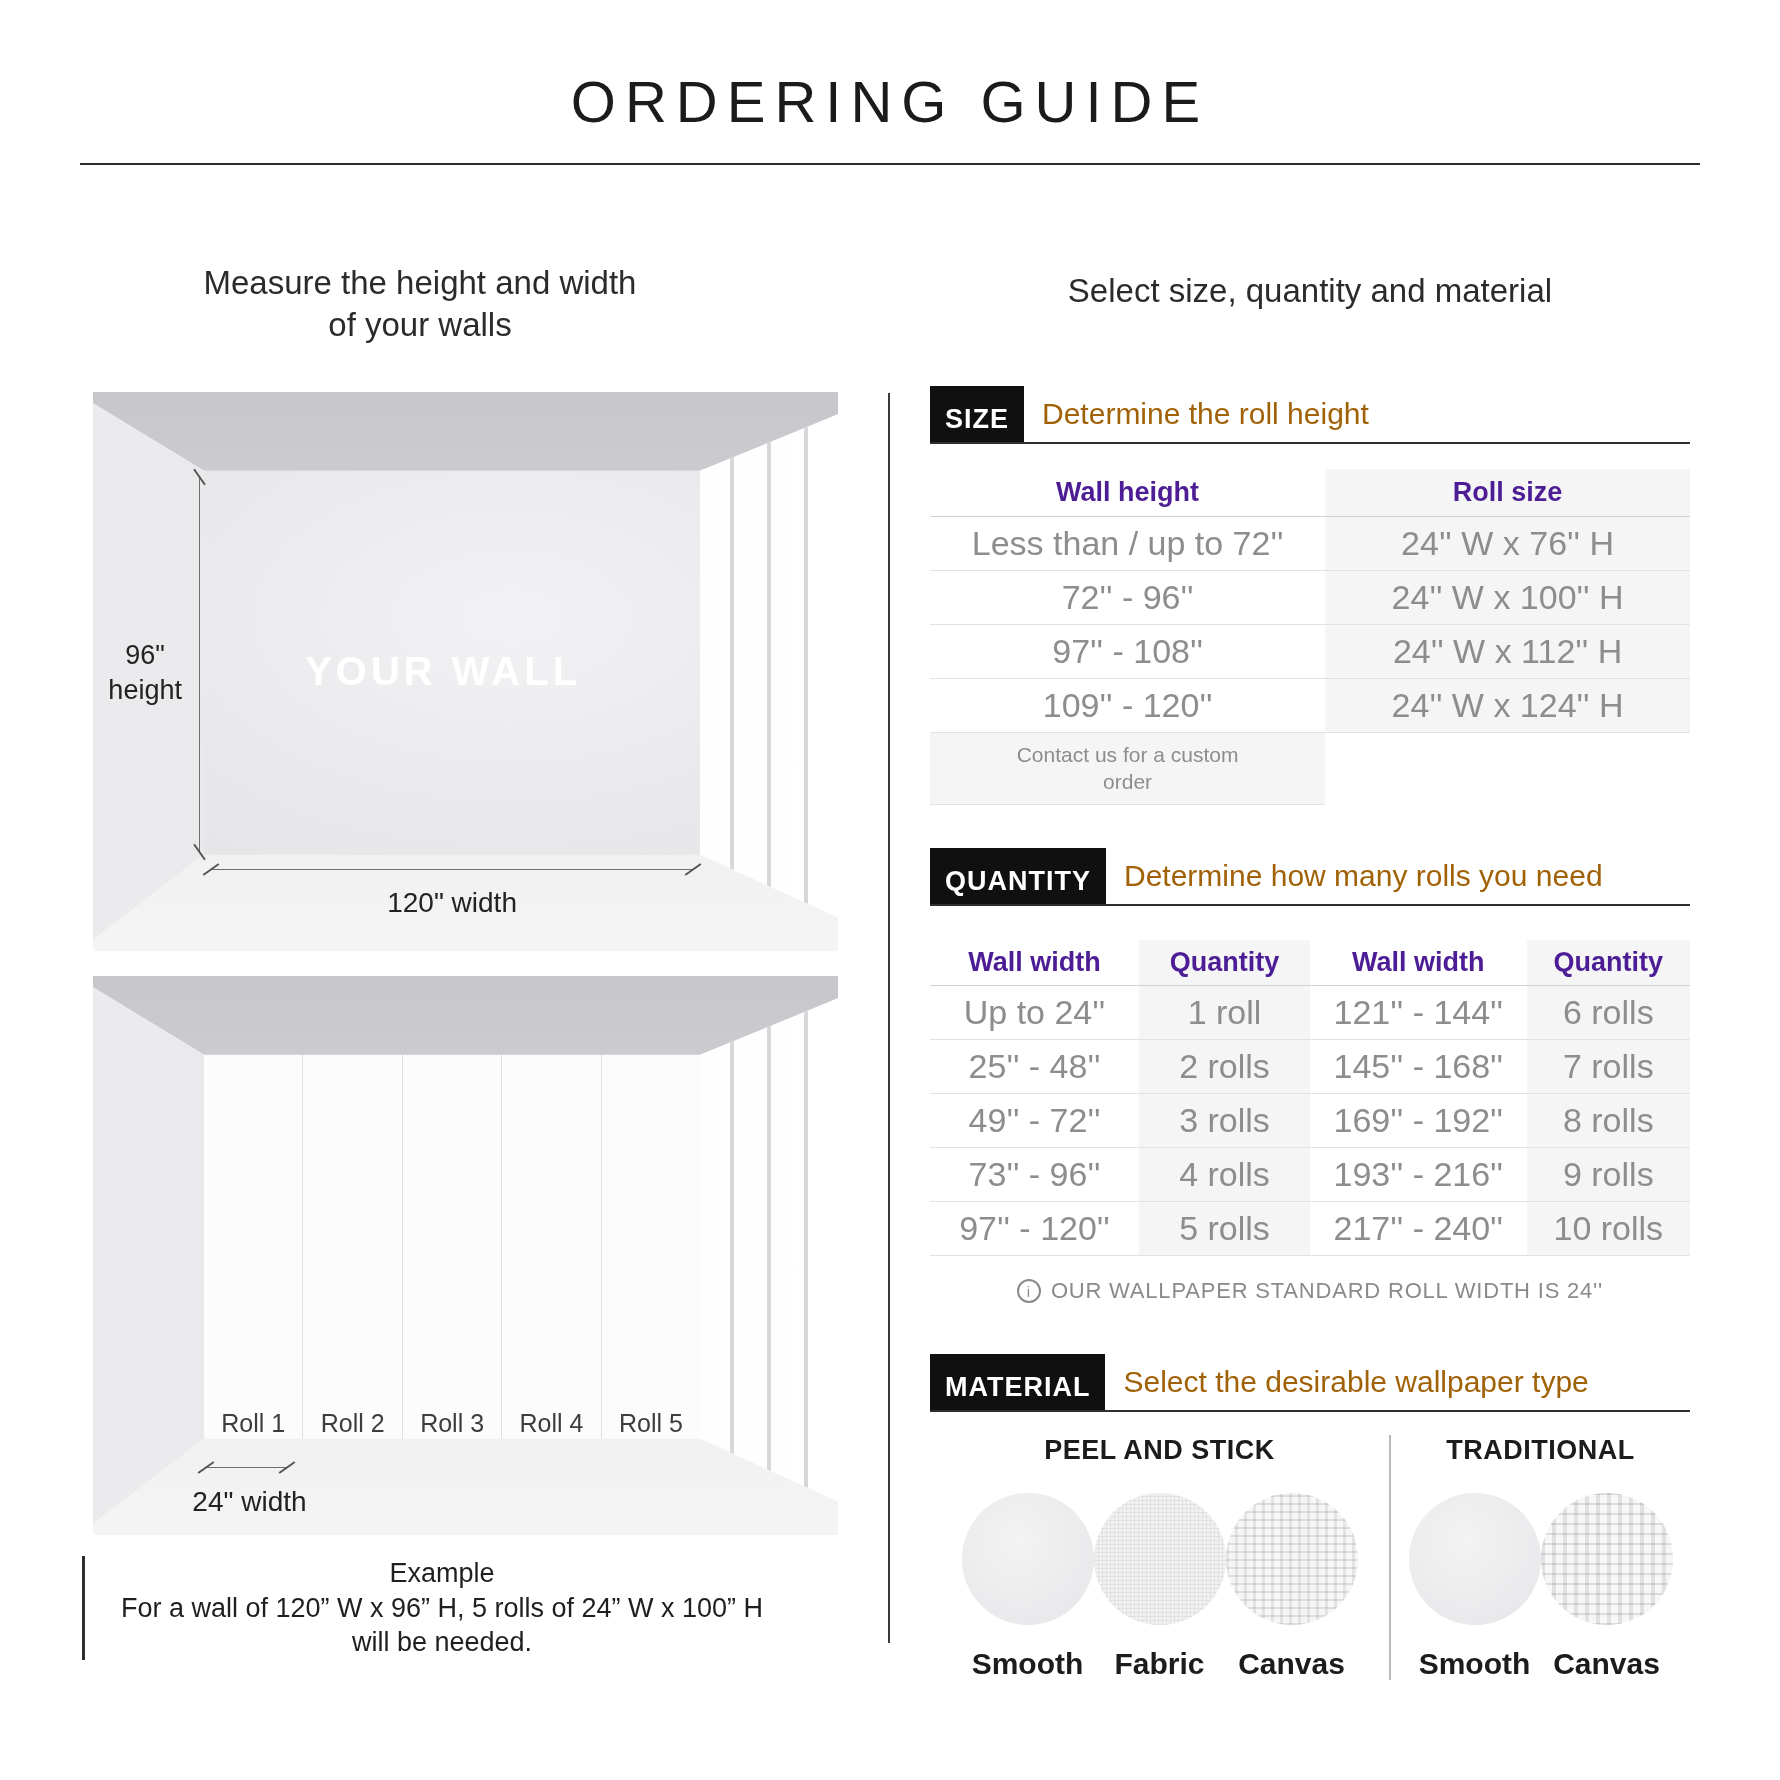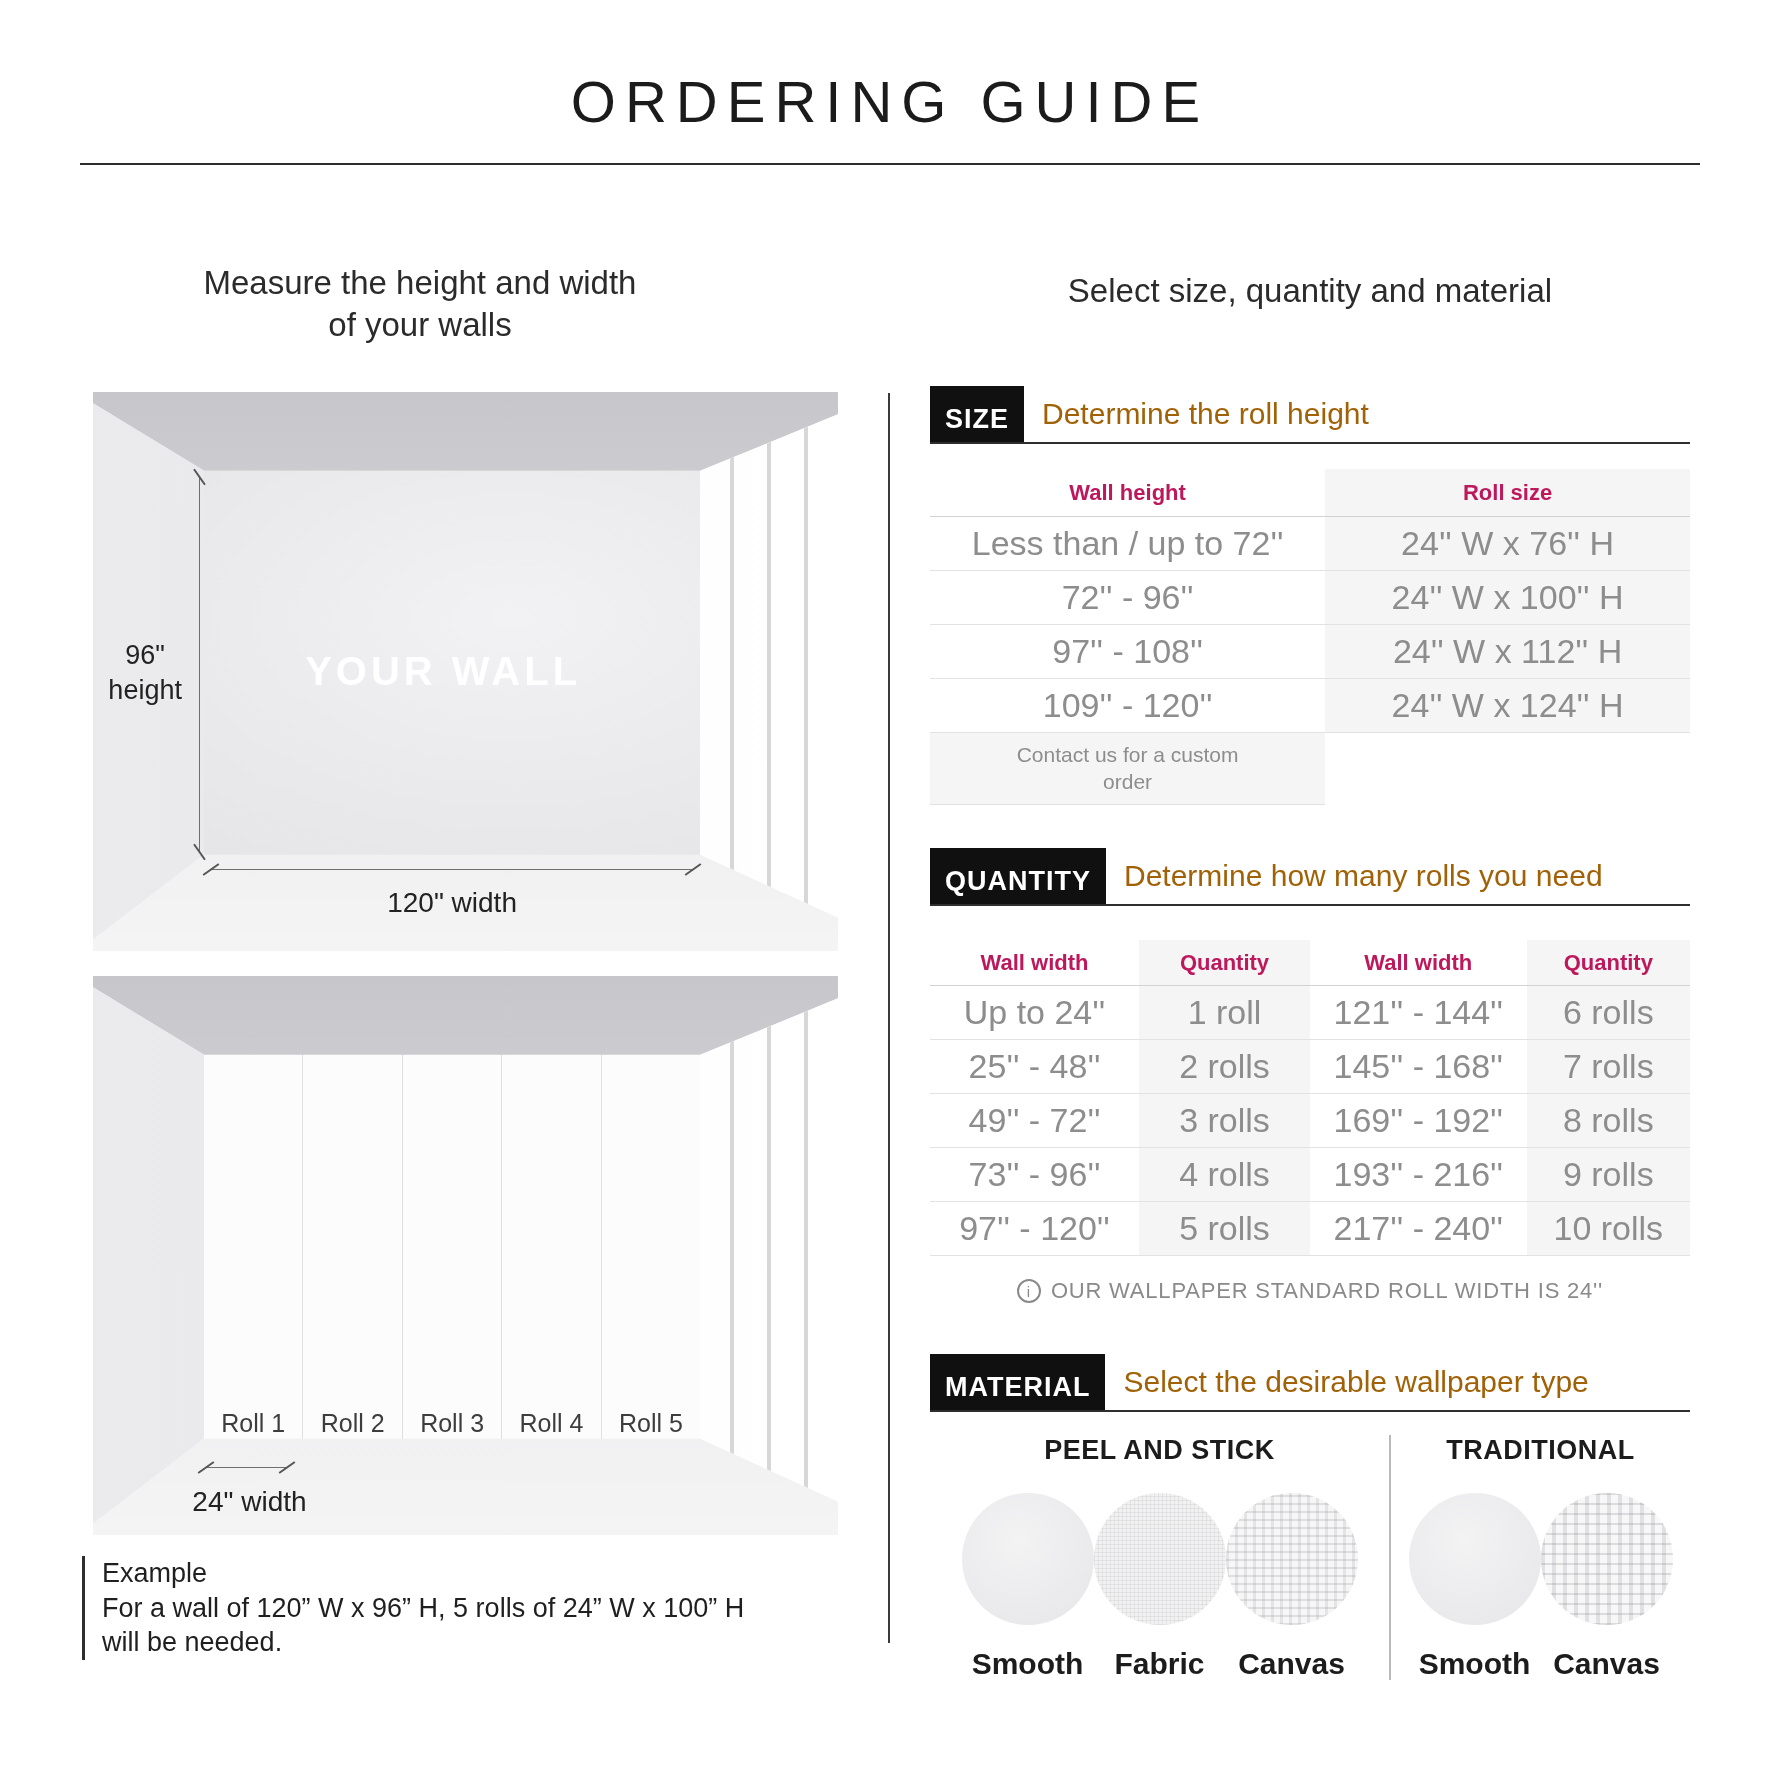--- a/index.html
+++ b/index.html
@@ -67,37 +67,37 @@
   .hline-small { position:absolute; left:15.2%; width:10.8%; top:87.8%; height:1px; background:#6f6f6f; }
   .hline-small::before, .hline-small::after { content:""; position:absolute; top:-9px; width:2px; height:19px;
                                               background:#555; transform:rotate(55deg); }
   .hline-small::before { left:-1px; } .hline-small::after { right:-1px; }
   .width-label-small { position:absolute; left:12.5%; width:17%; top:91.2%; text-align:center;
                        font-size:28px; color:#222; }
 
   
   .example { position:absolute; left:82px; top:1556px; width:700px; border-left:3px solid #2e2e2e;
              padding-left:17px; font-size:27px; line-height:1.28; color:#1f1f1f; }
-  .example span { display:block; }
+  .example span { display:block;text-align:center; }
 
   
   .section { position:absolute; left:930px; width:760px; }
   .sec-size { top:386px; } .sec-qty { top:848px; } .sec-mat { top:1354px; }
   .section-header { display:flex; align-items:center; border-bottom:2px solid #2e2e2e; }
   .tag { background:#101010; color:#fff; font-weight:bold; font-size:27px;
          letter-spacing:1px; padding:18px 15px 7px; }
   .sec-desc { margin-left:18px; font-size:30px; color:#a16207; }
 
   
   .tbl { display:grid; }
   .size-tbl { margin-top:25px; grid-template-columns:52% 48%; grid-template-rows:48px repeat(4,54px) 72px; }
   .qty-tbl { margin-top:34px; grid-template-columns:27.5% 22.5% 28.5% 21.5%; grid-template-rows:46px repeat(5,54px); }
   .cell { display:flex; align-items:center; justify-content:center; text-align:center;
           border-bottom:1px solid #e2e2e4; }
-  .cell.head { font-weight:bold; font-size:22px; color:#be185d; border-bottom-color:#d2d2d5; }
+  .cell.head { font-weight:bold; font-size:27px; color:#4c1d95; border-bottom-color:#d2d2d5; }
   .cell.val { font-size:34px; color:#8d8d8d; }
   .cell.shade { background:#f5f5f6; }
   .cell.small { font-size:21px; line-height:1.25; padding:0 60px; }
 
   .qty-note { margin-top:22px; display:flex; align-items:center; justify-content:center; gap:10px;
               font-size:22px; letter-spacing:0.8px; color:#8a8a8a; }
   .info-circle { width:24px; height:24px; flex:0 0 24px; border:2px solid #8a8a8a; border-radius:50%;
                  display:inline-flex; align-items:center; justify-content:center;
                  font-size:15px; font-style:normal; color:#8a8a8a; }
 

